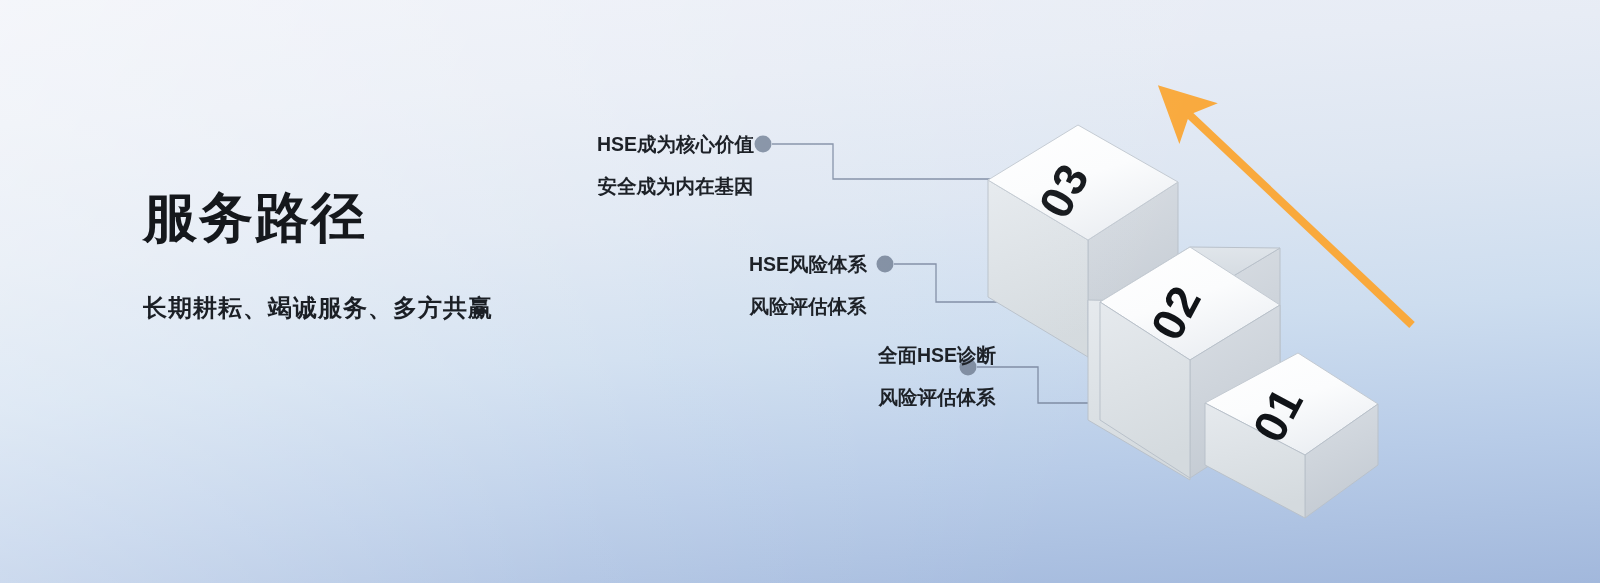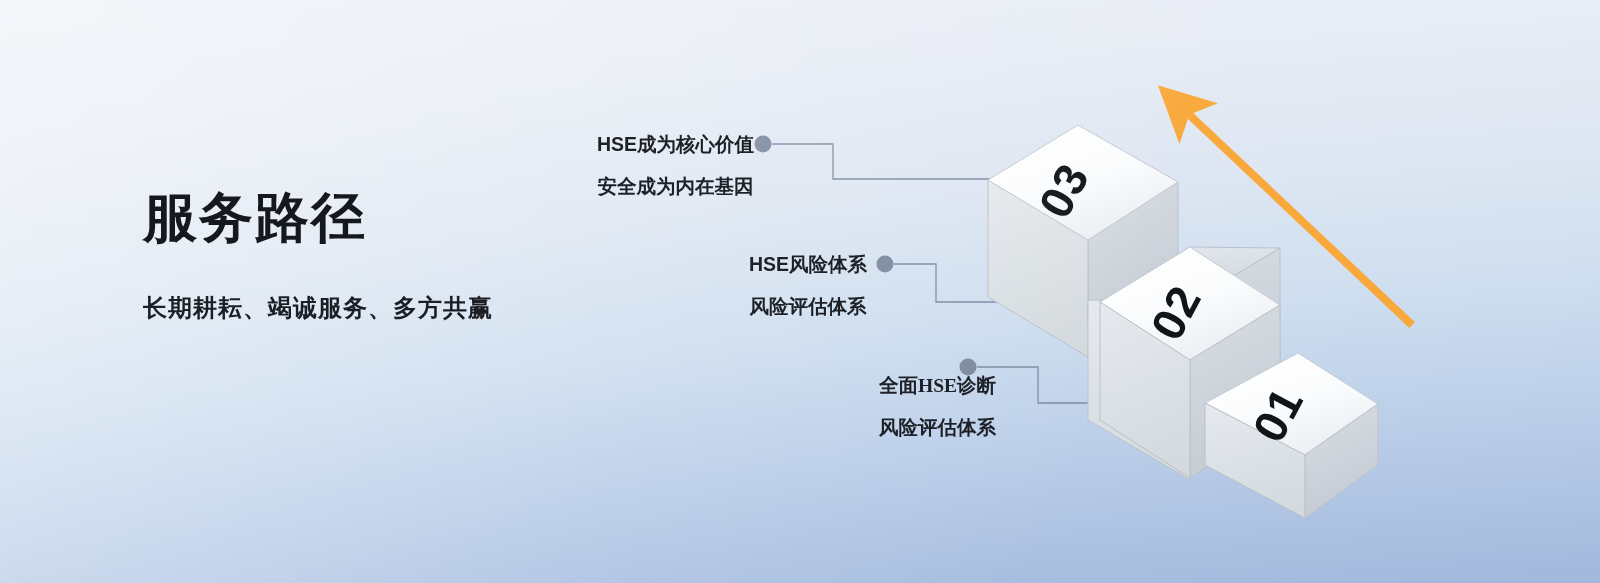--- a/index.html
+++ b/index.html
@@ -35,21 +35,21 @@
   
   .callout { position:absolute; text-align:center; }
   .callout .line1, .callout .line2 {
     font-size:19.5px; font-weight:600; color:#1d2127;
     line-height:1.0; white-space:nowrap;
   }
   .callout .line2 { margin-top:22px; }
   #callout-3 { right:1600px; }
   #callout-3 { left:auto; right:846px; top:135px; }
   #callout-2 { left:auto; right:733px; top:255px; }
-  #callout-1 { left:auto; right:604px; top:376px;font-family:Liberation Serif, serif; }
+  #callout-1 { left:auto; right:604px; top:346px; }
 
   #svg-layer { position:absolute; left:0; top:0; width:1600px; height:583px; }
 
   .stepnum {
     font-family:"Liberation Sans","DejaVu Sans",sans-serif;
     font-size:46px; font-weight:700; fill:#111418;
     letter-spacing:1px;
   }
 </style>
 </head>

